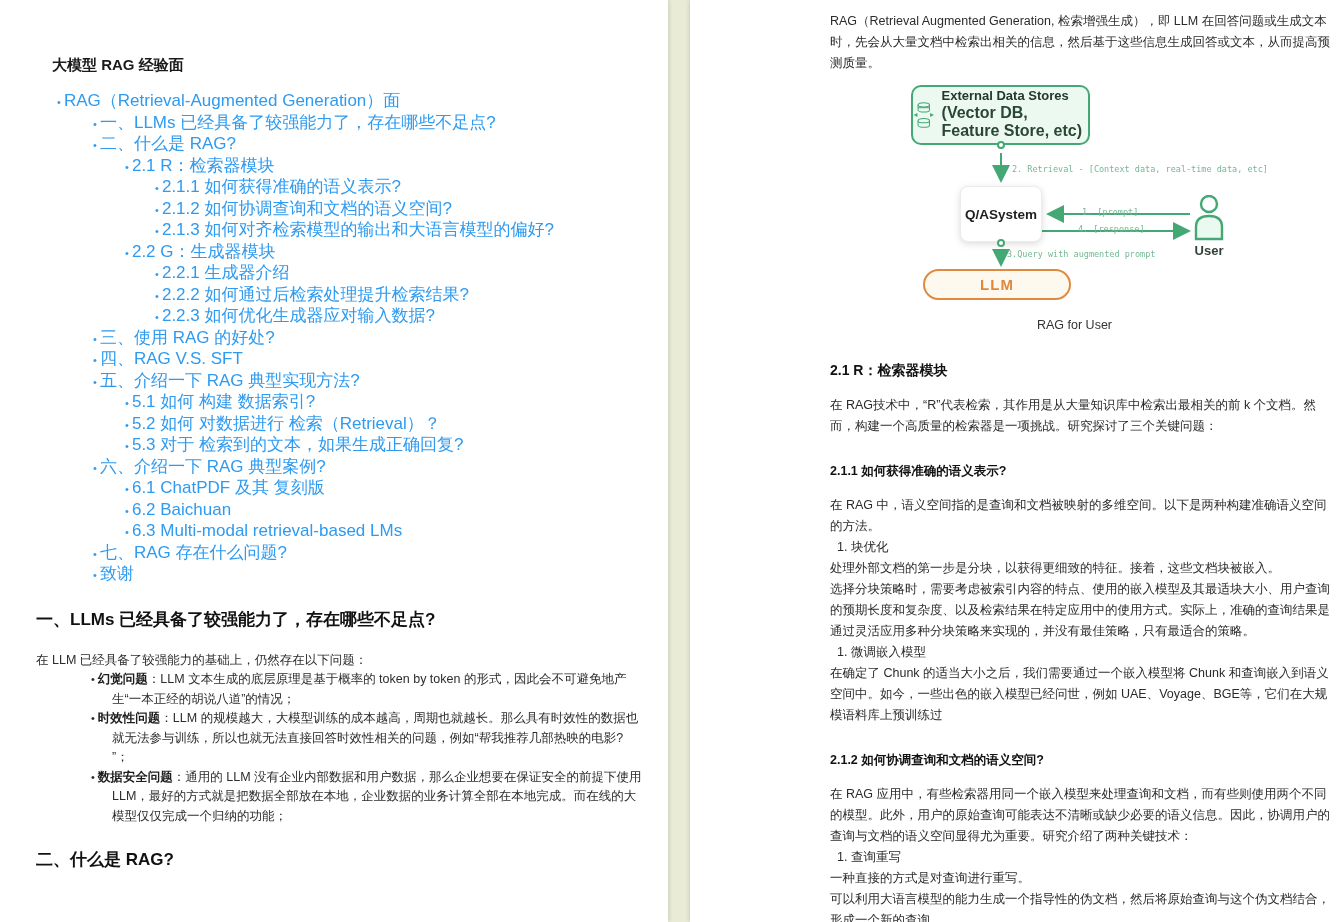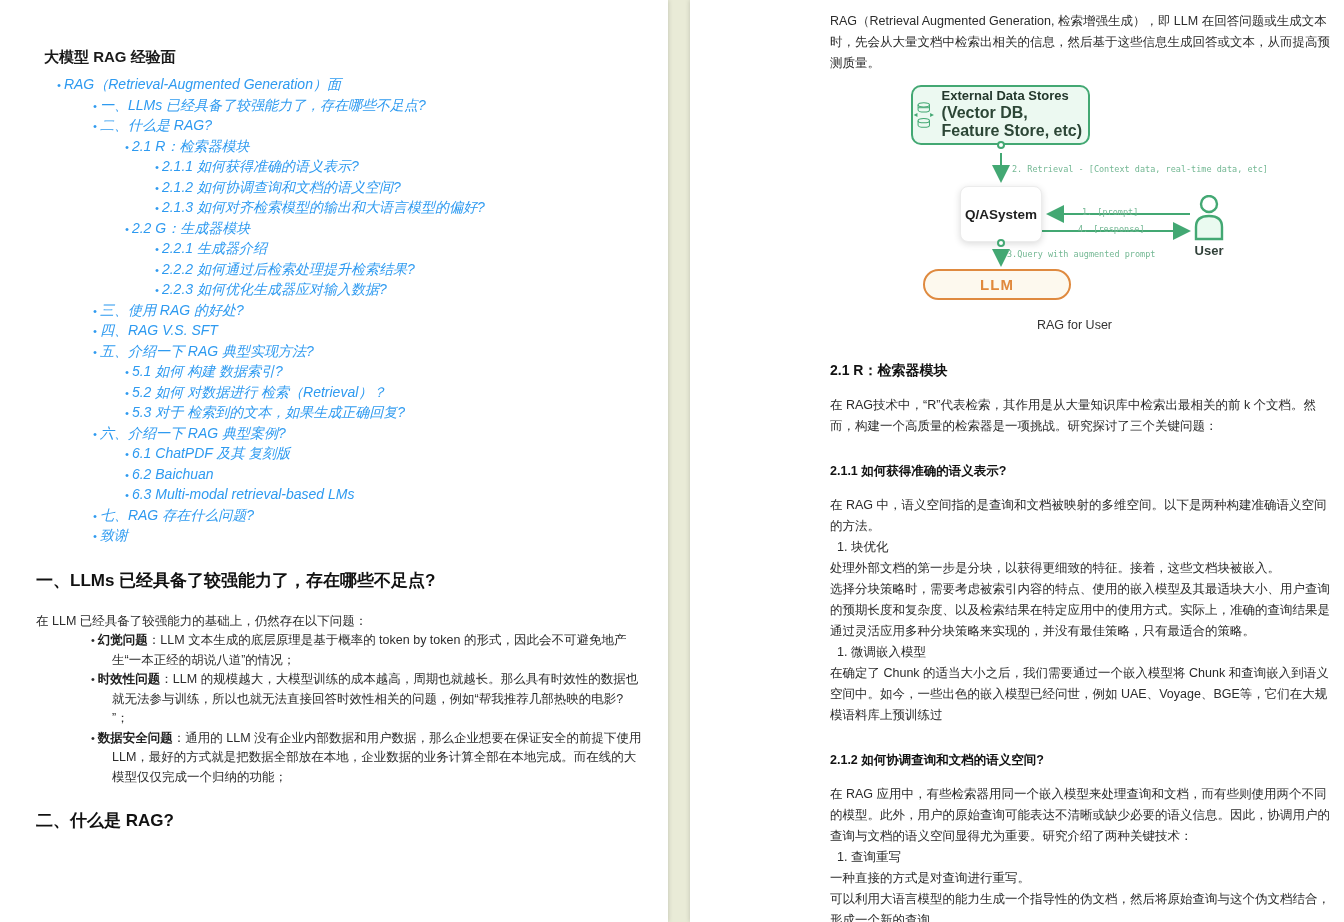--- a/index.html
+++ b/index.html
@@ -10,22 +10,22 @@
     color:#333;
     overflow:hidden;
     position:relative;
   }
   .page{position:absolute;top:0;background:#ffffff;height:922px;box-shadow:0 0 5px rgba(0,0,0,.18);}
   .page-left{left:0;width:668px;}
   .page-right{left:690px;width:654px;}
 
   
   .lp{padding:40px 26px 0 36px;}
-  .doc-title{font-size:15px;font-weight:bold;color:#1a1a1a;margin:8px;}
-  .toc{font-size:14px;line-height:19.5px;font-style:italic;}
+  .doc-title{font-size:15px;font-weight:bold;color:#1a1a1a;margin:16px;}
+  .toc{font-size:17px;line-height:19.5px;}
   .toc a{display:block;color:#2e9af0;text-decoration:none;cursor:pointer;}
   .toc a::before{content:"• ";font-size:11px;}
   .toc .lvl0{padding-left:21px;}
   .toc .lvl1{padding-left:57px;}
   .toc .lvl2{padding-left:89px;}
   .toc .lvl3{padding-left:119px;}
   .h1{font-size:17px;font-weight:bold;color:#111;margin:22px 0 0 0;}
   .lp .intro{margin:20px 0 0 0;font-size:12.5px;line-height:19.5px;color:#2b2b2b;}
   .blist{margin-top:0;font-size:12.5px;line-height:19.5px;color:#2b2b2b;}
   .bli{padding-left:76px;text-indent:-21px;}

